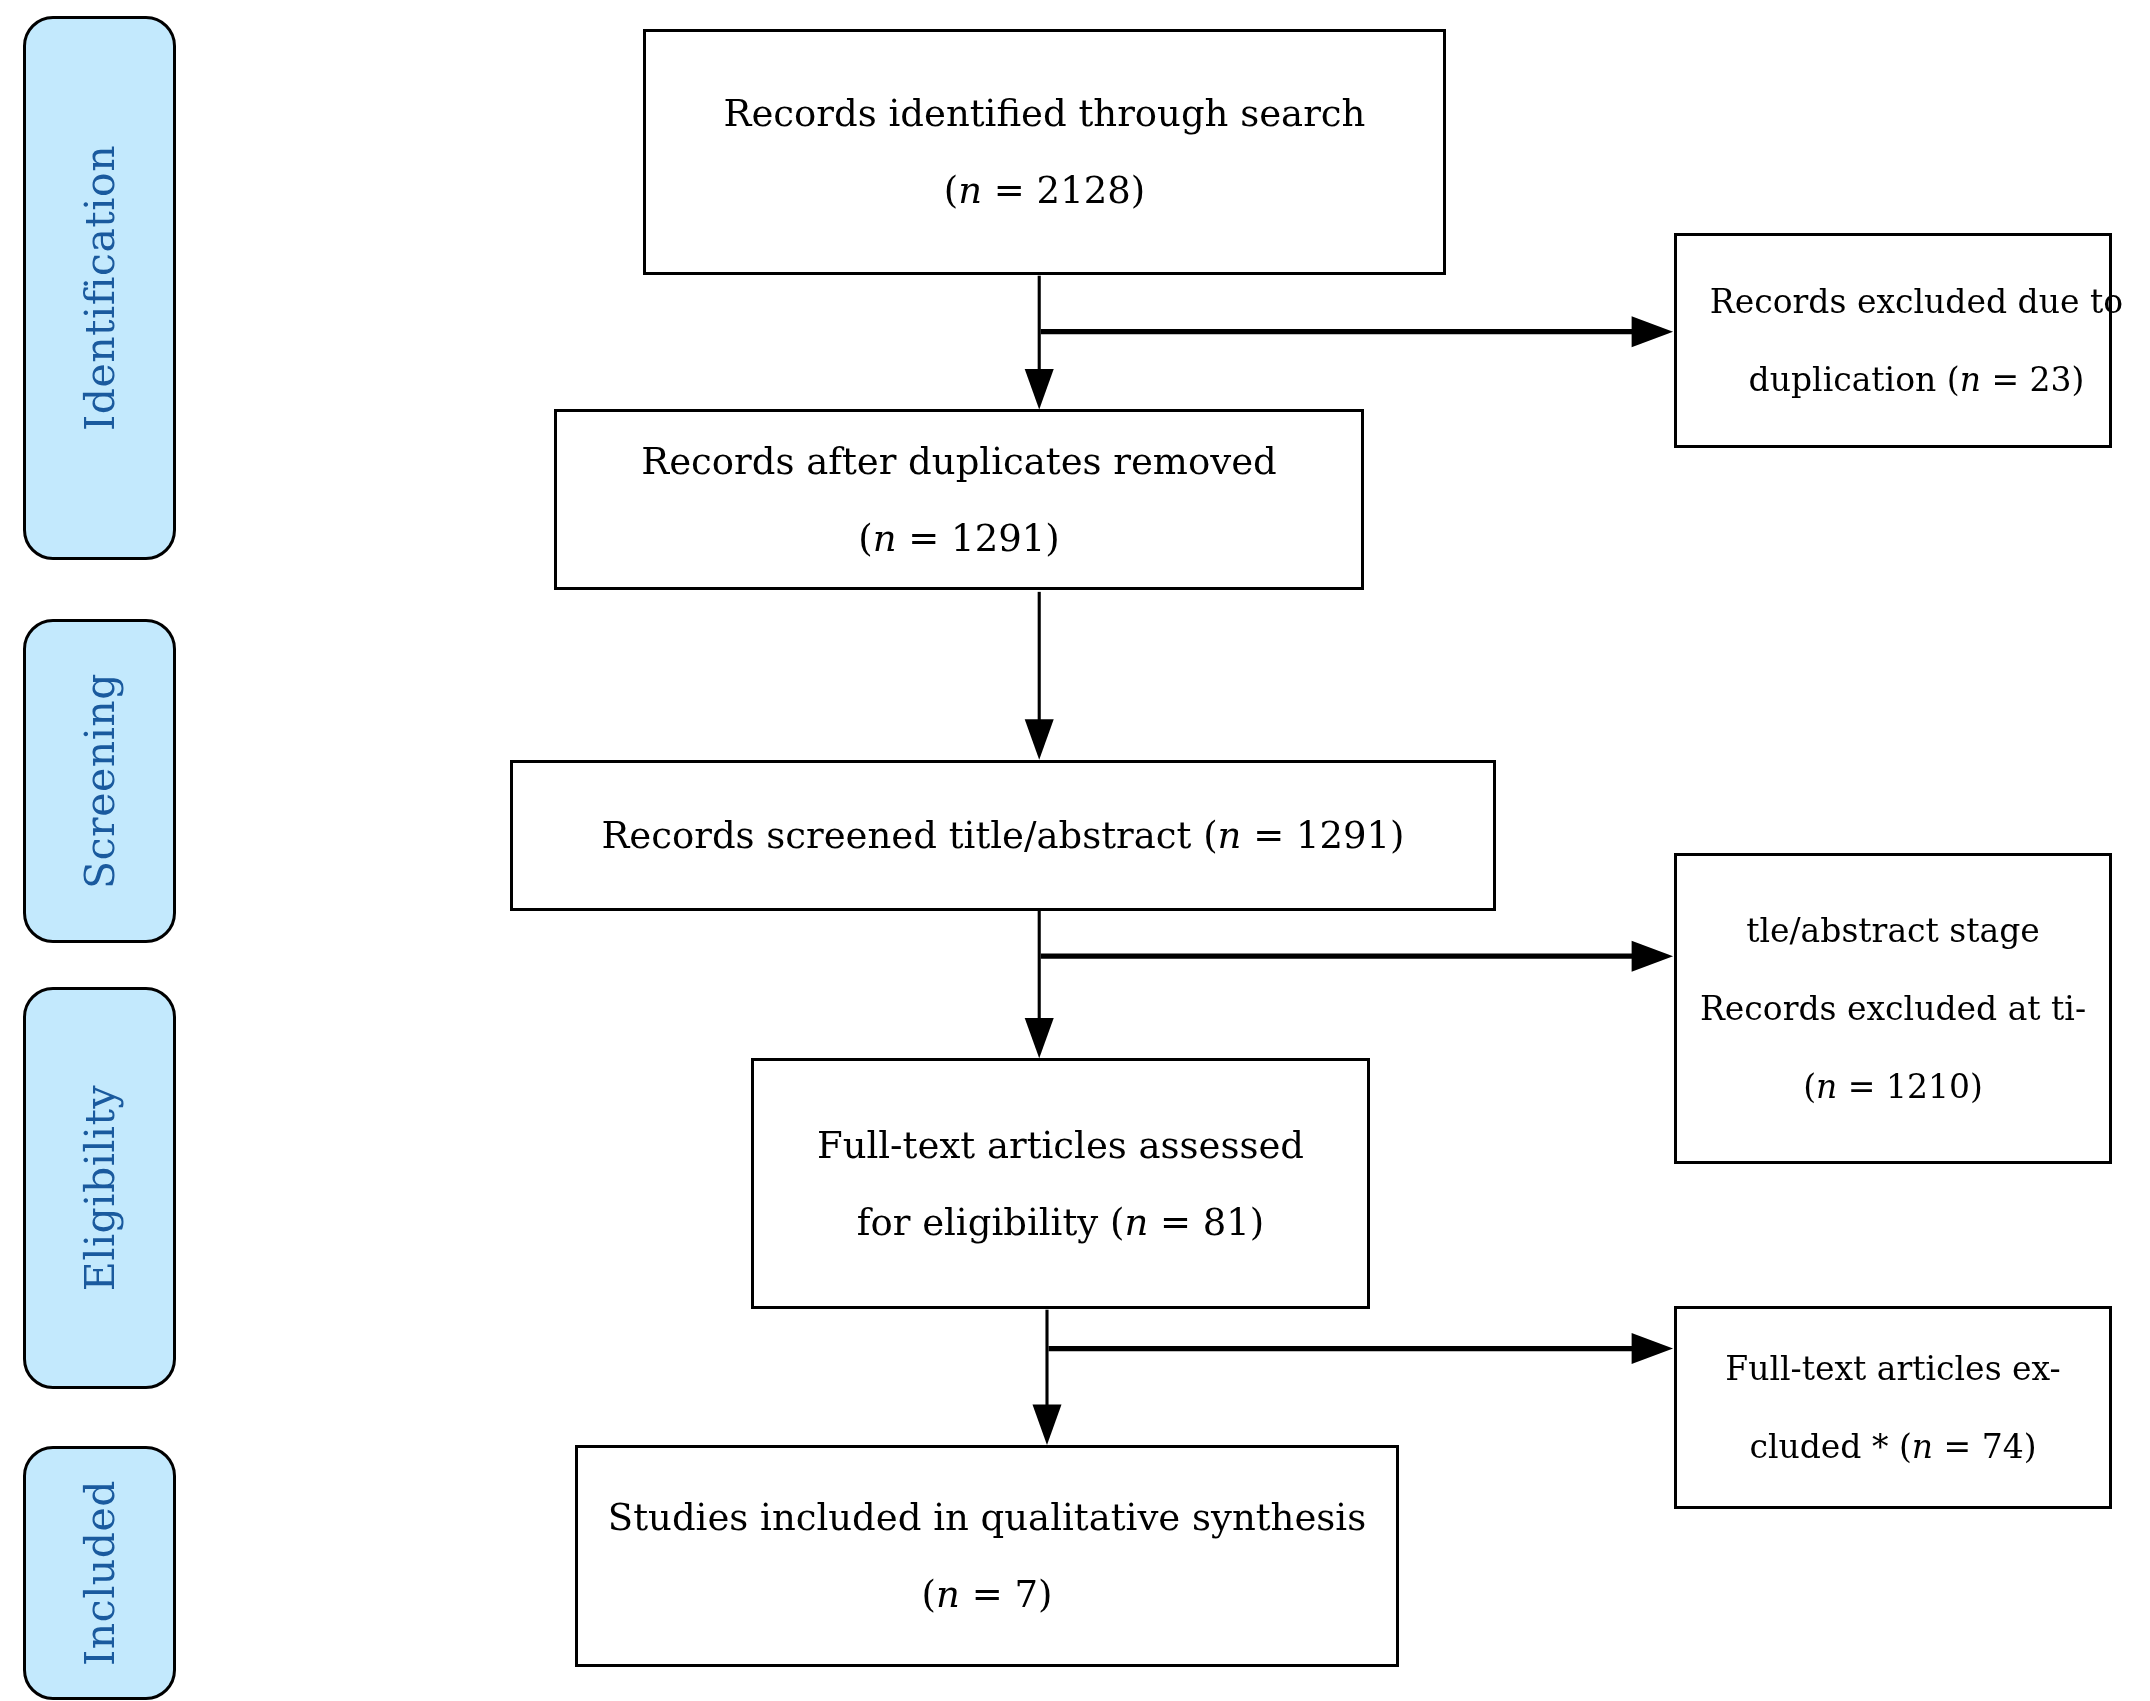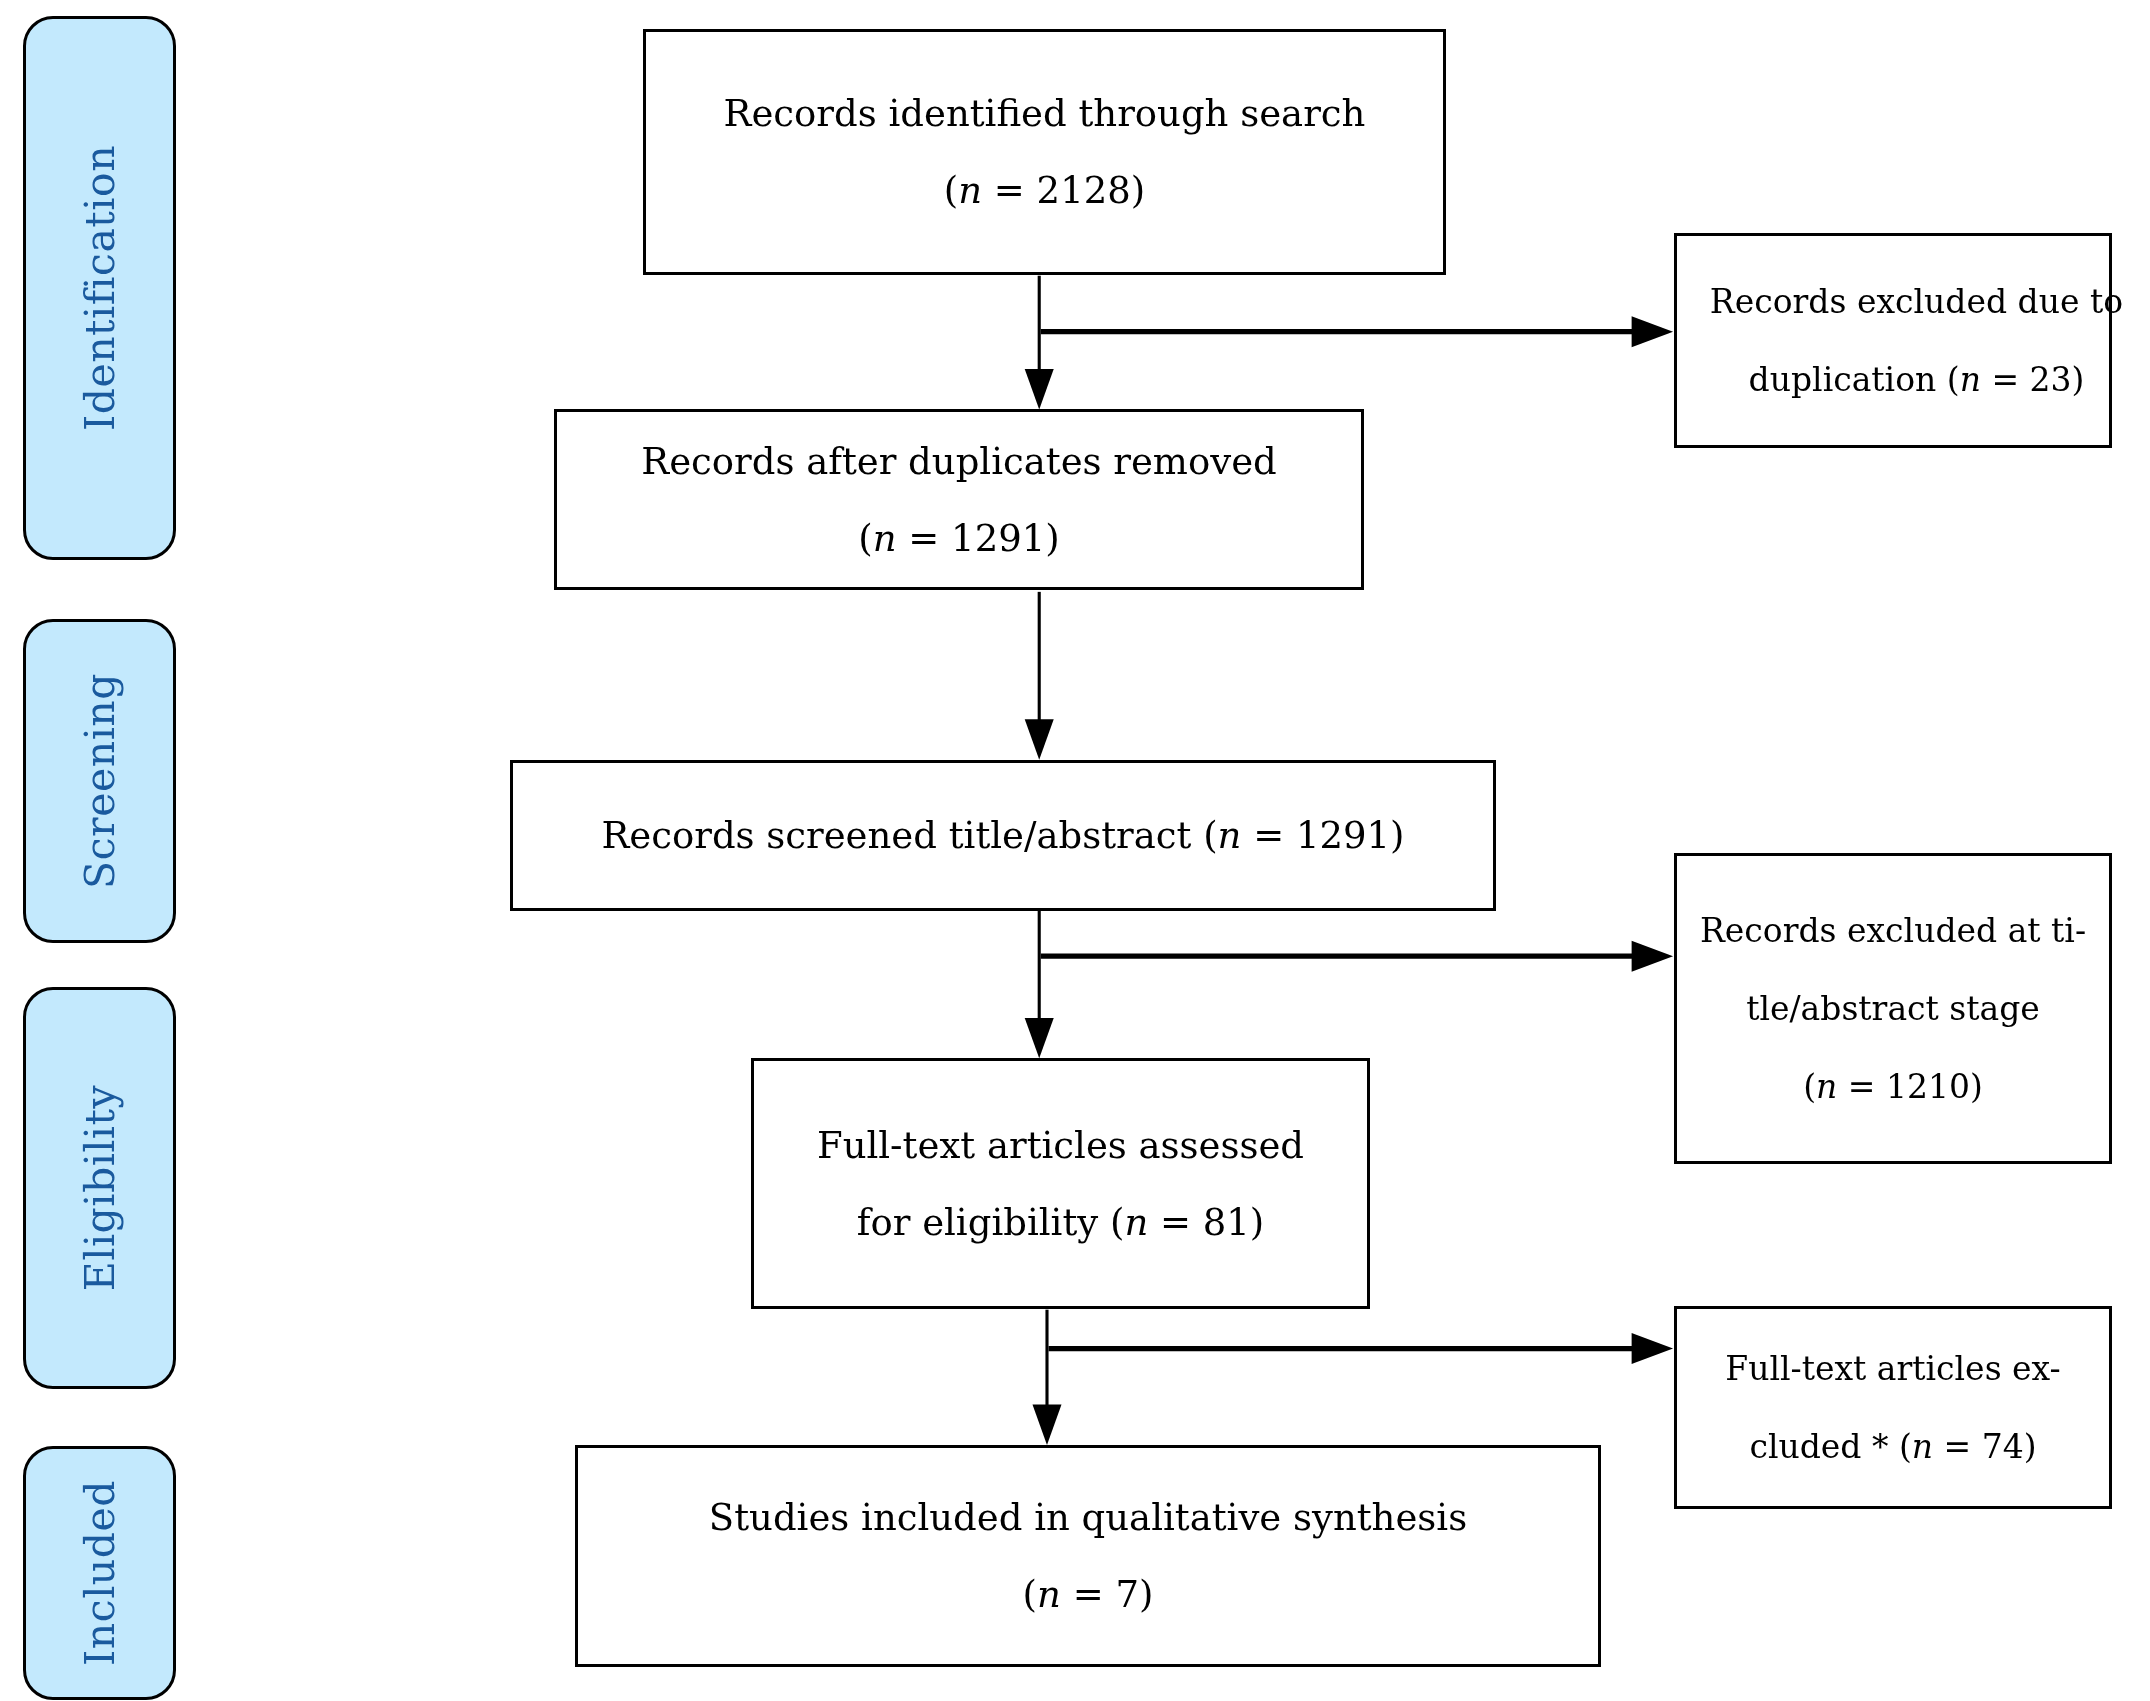--- a/index.html
+++ b/index.html
@@ -132,33 +132,33 @@
 
   <div class="fbox" style="left:510px;top:760px;width:986px;height:151px;">
       <div class="line"><span>Records screened title/abstract (</span><span class="it">n</span><span> = 1291)</span></div>
     </div>
 
   <div class="fbox" style="left:751px;top:1058px;width:619px;height:251px;">
       <div class="line"><span>Full-text articles assessed</span></div>
       <div class="line"><span>for eligibility (</span><span class="it">n</span><span> = 81)</span></div>
     </div>
 
-  <div class="fbox" style="left:575px;top:1445px;width:1026px;height:222px;">
+  <div class="fbox" style="left:575px;top:1445px;width:824px;height:222px;">
       <div class="line"><span>Studies included in qualitative synthesis</span></div>
       <div class="line"><span>(</span><span class="it">n</span><span> = 7)</span></div>
     </div>
 
   <div class="sbox" style="left:1674px;top:233px;width:438px;height:215px;padding-left:47px;">
       <div class="line"><span>Records excluded due to</span></div>
       <div class="line"><span>duplication (</span><span class="it">n</span><span> = 23)</span></div>
     </div>
 
   <div class="sbox" style="left:1674px;top:853px;width:438px;height:311px;">
+      <div class="line"><span>tle/abstract stage</span></div>
       <div class="line"><span>Records excluded at ti-</span></div>
-      <div class="line"><span>tle/abstract stage</span></div>
       <div class="line"><span>(</span><span class="it">n</span><span> = 1210)</span></div>
     </div>
 
   <div class="sbox" style="left:1674px;top:1290px;width:438px;height:203px;margin-top:16px;">
       <div class="line"><span>Full-text articles ex-</span></div>
       <div class="line"><span>cluded * (</span><span class="it">n</span><span> = 74)</span></div>
     </div>
 
 </div>
 

